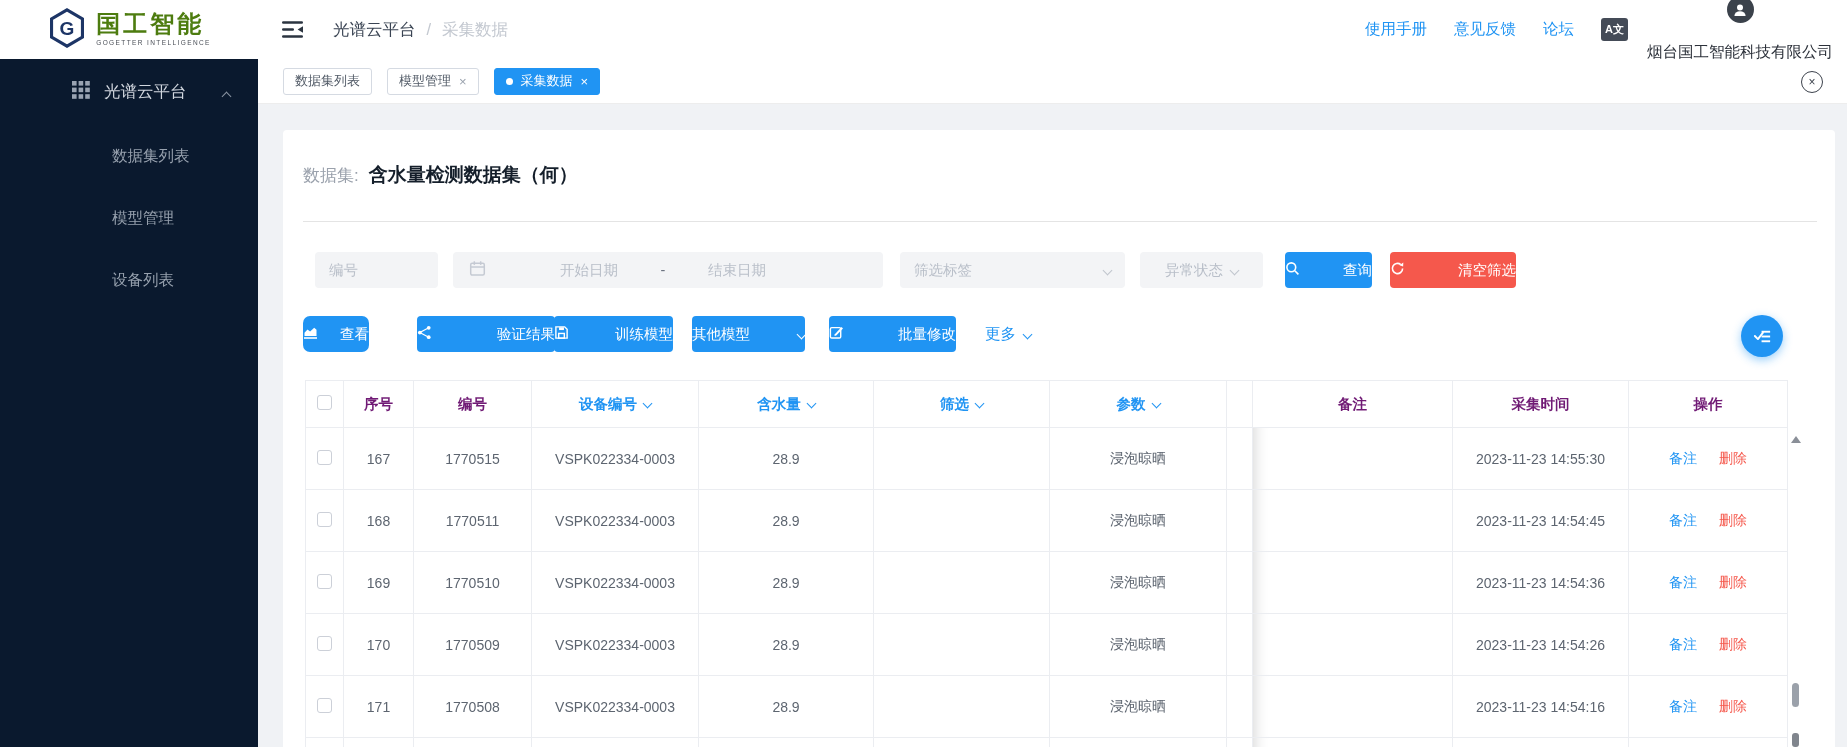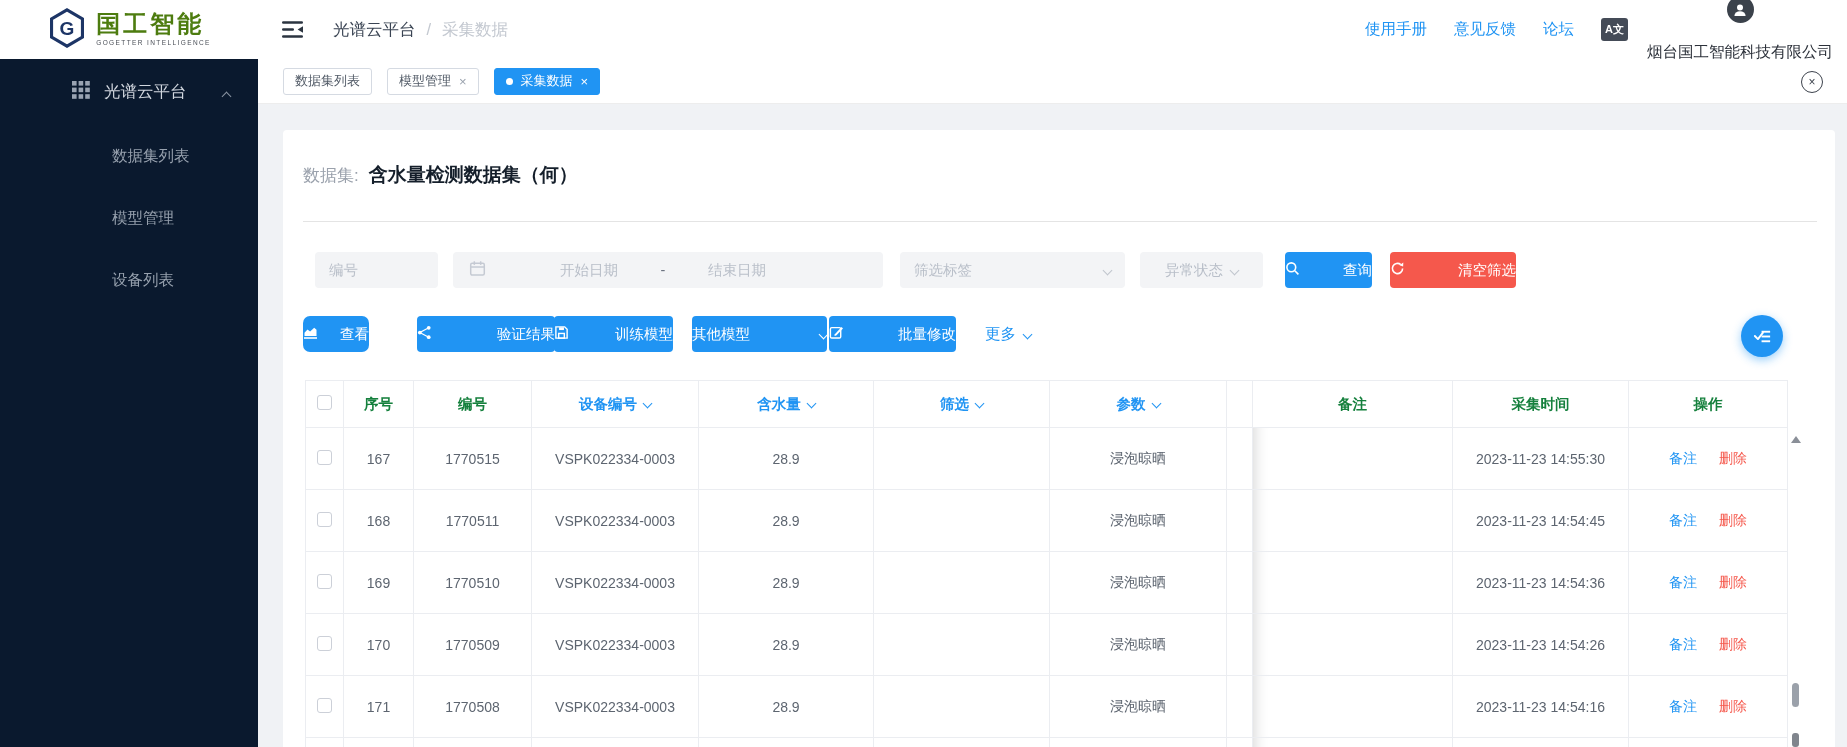--- a/index.html
+++ b/index.html
@@ -69,29 +69,29 @@
   .btn{position:absolute;top:122px;height:36px;border:none;border-radius:4px;display:inline-flex;align-items:center;justify-content:space-between;gap:4px;font-size:14.5px;color:#fff;cursor:pointer;font-family:inherit;}
   .btn-primary{background:var(--primary);}
   .btn-danger{background:var(--danger);}
   .b-search{left:1002px;width:87px;}
   .b-clear{left:1107px;width:126px;}
   
   .tbtn{top:186px;}
   .b-view{left:20px;width:66px;border-radius:7px;}
   .b-verify{left:134px;width:138px;}
   .b-train{left:271px;width:119px;}
-  .b-other{left:409px;width:135px;}
+  .b-other{left:409px;width:113px;}
   .b-batch{left:546px;width:127px;}
   .btn .chev{border-color:#fff;margin-left:2px;}
   .more-link{position:absolute;left:702px;top:186px;height:36px;display:flex;align-items:center;gap:8px;color:var(--primary);font-size:15.5px;cursor:pointer;}
   .float-btn{position:absolute;left:1458px;top:185px;width:42px;height:42px;border-radius:50%;background:var(--primary);display:flex;align-items:center;justify-content:center;box-shadow:0 3px 10px rgba(32,148,243,.45);cursor:pointer;}
   
   table.data{position:absolute;left:22px;top:250px;width:1482px;border-collapse:collapse;table-layout:fixed;}
   table.data th,table.data td{border:1px solid #ebedf1;text-align:center;overflow:hidden;white-space:nowrap;}
-  table.data th{height:47px;font-size:14.5px;font-weight:bold;color:#15803d;background:#fff;}
+  table.data th{height:47px;font-size:14.5px;font-weight:bold;color:#701a75;background:#fff;}
   table.data th.sortable{color:var(--primary);cursor:pointer;}
   table.data th .chev{margin-left:7px;}
   table.data td{height:62px;font-size:14px;color:#5d6570;}
   .fixed-shadow{box-shadow:inset 16px 0 14px -14px rgba(0,0,0,0.16);}
   .checkbox{width:15px;height:15px;border:1.5px solid #ccd0d8;border-radius:3px;background:#fff;display:inline-block;cursor:pointer;}
   .ops-remark{color:var(--primary);cursor:pointer;margin:0 9px;}
   .ops-delete{color:var(--danger);cursor:pointer;margin:0 9px;}
   tr.sliver td{height:18px;}
   
   .vscroll{position:absolute;left:1507px;top:300px;width:11px;height:317px;}

